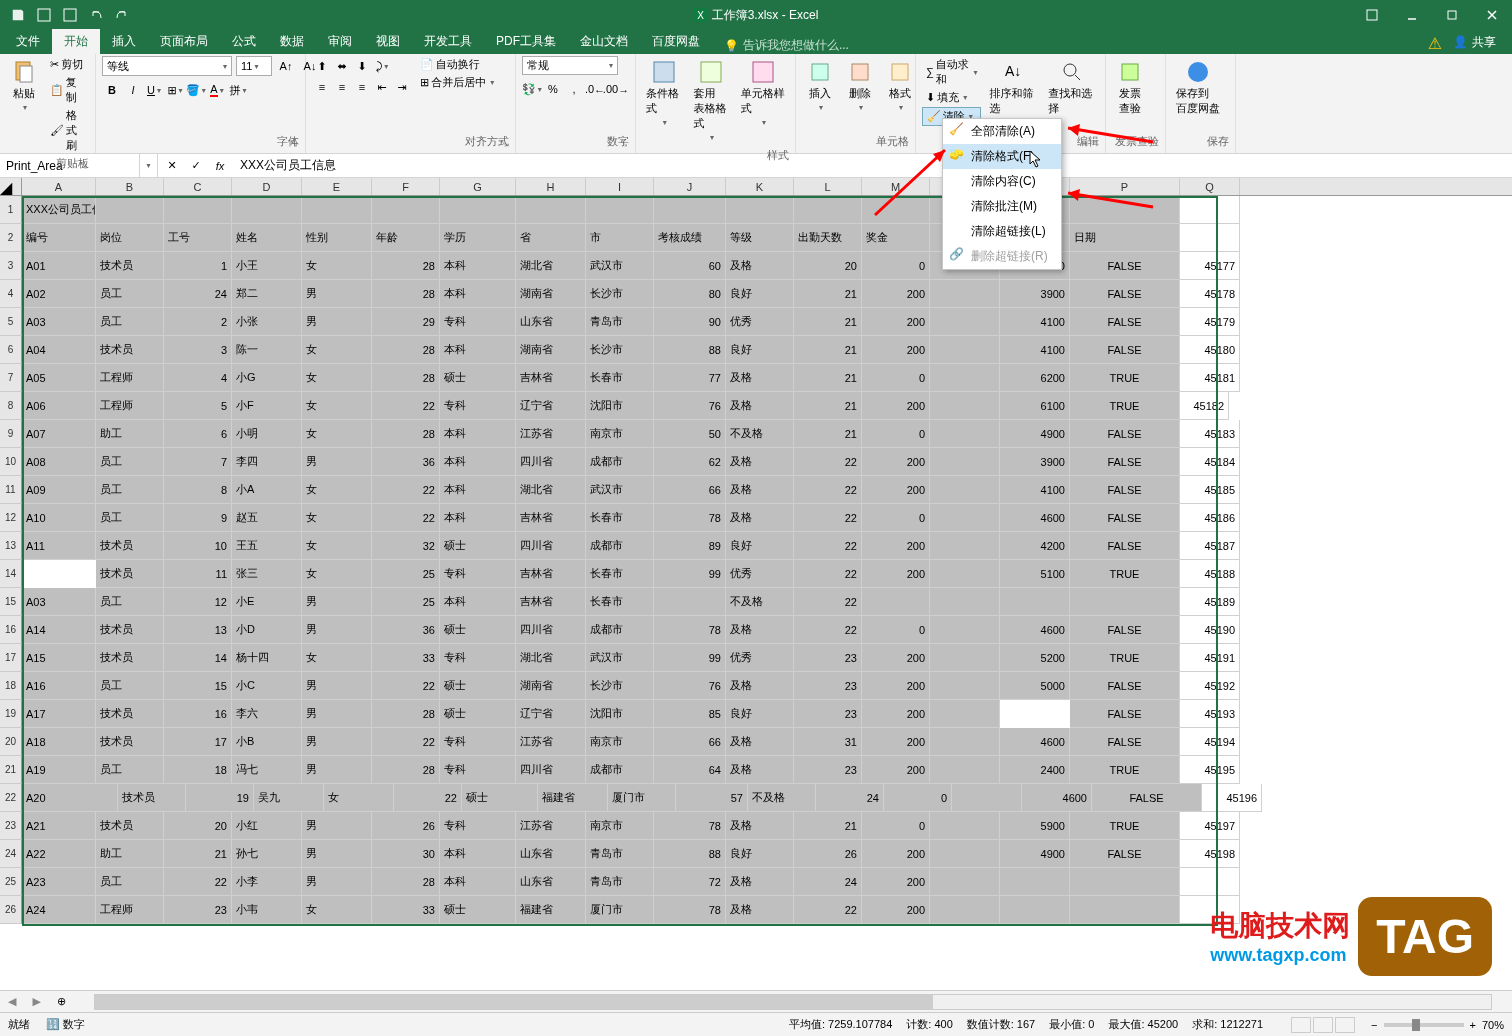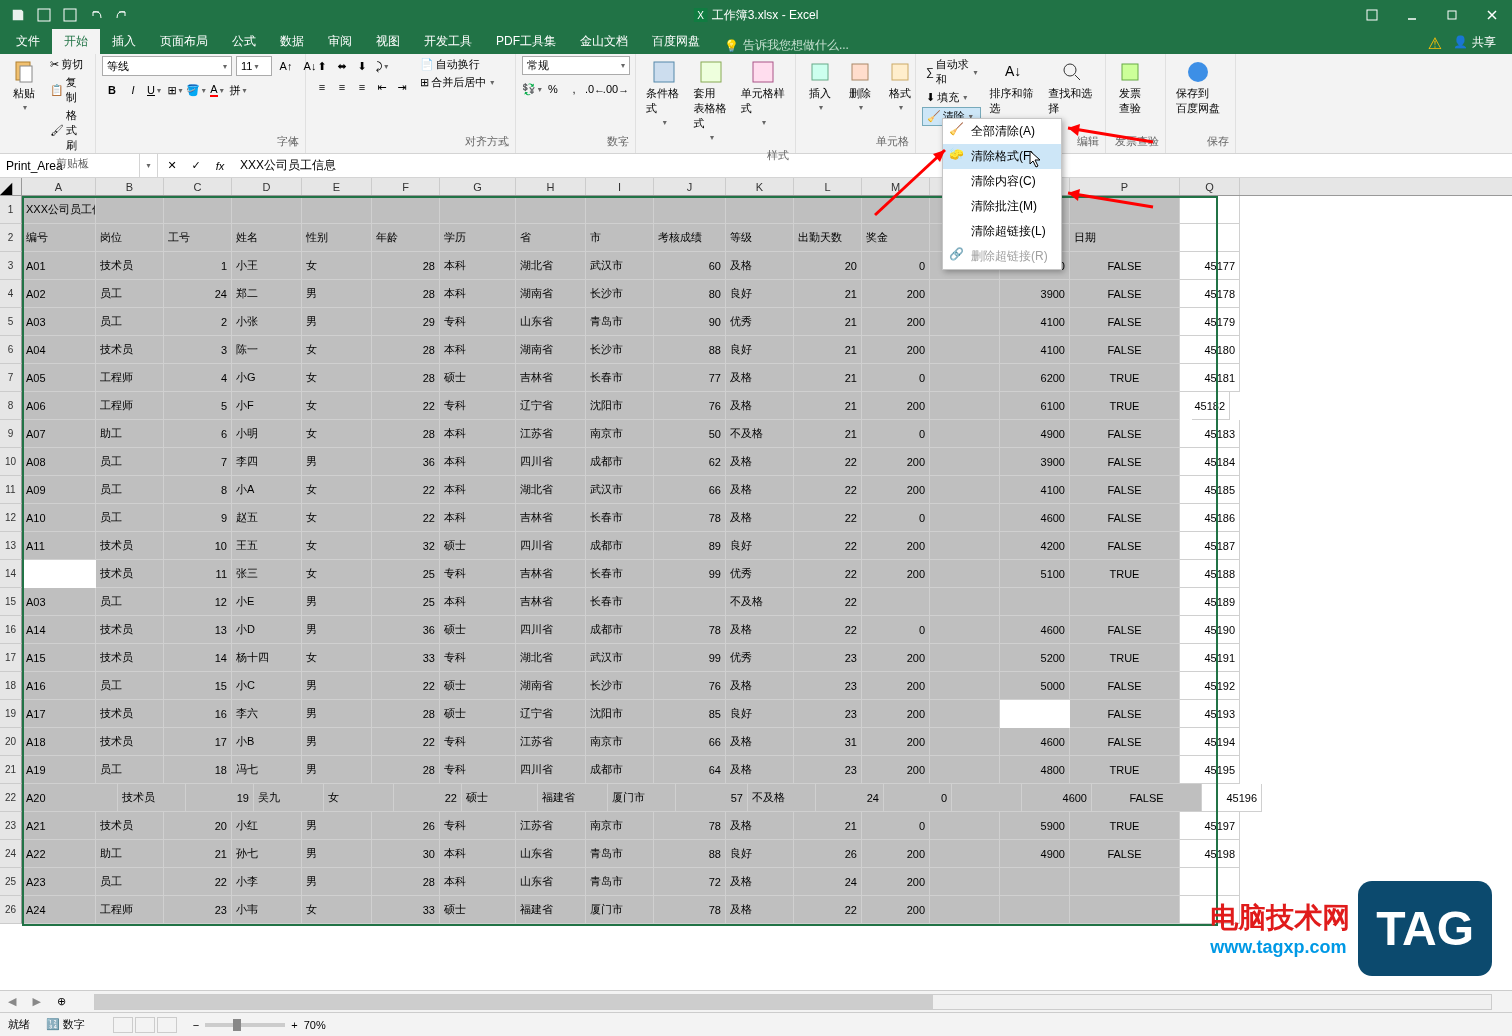--- a/index.html
+++ b/index.html
@@ -85,21 +85,21 @@
 
 .arrow { position: absolute; z-index: 200; pointer-events: none; }
 .arrow-line { stroke: #ff0000; stroke-width: 3; fill: none; }
 .arrow-head { fill: #ff0000; }
 
 
 .watermark { position: absolute; right: 20px; bottom: 60px; z-index: 150; display: flex; align-items: center; gap: 8px; }
 .wm-text { font-size: 28px; font-weight: bold; }
 .wm-red { color: #e01b1b; }
 .wm-url { font-size: 18px; color: #0099e5; font-weight: bold; }
-.tag-box { background: #0c4a6e; color: #fff; font-size: 48px; font-weight: bold; padding: 20px 18px; border-radius: 14px; }
+.tag-box { background: #a16207; color: #fff; font-size: 48px; font-weight: bold; padding: 12px 18px; border-radius: 14px; }
 
 .cursor-arrow { position: absolute; left: 1029px; top: 150px; z-index: 300; pointer-events: none; }
 </style>
 </head>
 <body>
 
 <div class="titlebar">
   <div class="qat">
     <div class="qat-btn">
         <svg width="14" height="14" viewBox="0 0 16 16">
@@ -254,21 +254,21 @@
       <div class="col">
         <div class="sm-row">📄 <span>自动换行</span></div>
         <div class="sm-row">⊞ <span>合并后居中</span><span class="dropdown-arrow">▾</span></div>
       </div>
     </div>
     <div class="rgroup-label"><span>对齐方式</span><span class="rgroup-launcher">⤡</span></div>
   </div>
 
   <div class="rgroup" style="width:120px">
     <div class="rgroup-body" style="flex-direction:column;gap:4px">
-      <div class="combo" style="width:108px">
+      <div class="combo" style="width:96px">
           <span>常规</span>
           <span class="dropdown-arrow" style="margin-left:auto">▾</span>
         </div>
       <div style="display:flex;gap:1px">
         <div class="tb">💱<span class="dropdown-arrow">▾</span></div>
         <div class="tb">%</div>
         <div class="tb">,</div>
         <div class="tb">.0←</div>
         <div class="tb">.00→</div>
       </div>
@@ -583,21 +583,21 @@
         <div class="cell" style="width: 76px;">专科</div>
         <div class="cell" style="width: 70px;">辽宁省</div>
         <div class="cell" style="width: 68px;">沈阳市</div>
         <div class="cell r" style="width: 72px;">76</div>
         <div class="cell" style="width: 68px;">及格</div>
         <div class="cell r" style="width: 68px;">21</div>
         <div class="cell r" style="width: 68px;">200</div>
         <div class="cell" style="width: 70px;"></div>
         <div class="cell r" style="width: 70px;">6100</div>
         <div class="cell" style="width: 110px; text-align: center; justify-content: center;">TRUE</div>
-        <div class="cell out r" style="width: 38px; margin-left: 12px;">45182</div>
+        <div class="cell out r" style="width: 49px;">45182</div>
       </div>
       <div class="row">
         <div class="rh">9</div>
         <div class="cell" style="width: 74px;">A07</div>
         <div class="cell" style="width: 68px;">助工</div>
         <div class="cell r" style="width: 68px;">6</div>
         <div class="cell" style="width: 70px;">小明</div>
         <div class="cell" style="width: 70px;">女</div>
         <div class="cell r" style="width: 68px;">28</div>
         <div class="cell" style="width: 76px;">本科</div>
@@ -841,21 +841,21 @@
         <div class="cell" style="width: 70px;">男</div>
         <div class="cell r" style="width: 68px;">28</div>
         <div class="cell" style="width: 76px;">专科</div>
         <div class="cell" style="width: 70px;">四川省</div>
         <div class="cell" style="width: 68px;">成都市</div>
         <div class="cell r" style="width: 72px;">64</div>
         <div class="cell" style="width: 68px;">及格</div>
         <div class="cell r" style="width: 68px;">23</div>
         <div class="cell r" style="width: 68px;">200</div>
         <div class="cell" style="width: 70px;"></div>
-        <div class="cell r" style="width: 70px;">4800</div>
+        <div class="cell r" style="width: 70px;">2400</div>
         <div class="cell" style="width: 110px; text-align: center; justify-content: center;">TRUE</div>
         <div class="cell out r" style="width: 60px;">45195</div>
       </div>
       <div class="row">
         <div class="rh">22</div>
         <div class="cell" style="width: 96px;">A20</div>
         <div class="cell" style="width: 68px;">技术员</div>
         <div class="cell r" style="width: 68px;">19</div>
         <div class="cell" style="width: 70px;">吴九</div>
         <div class="cell" style="width: 70px;">女</div>
@@ -961,20 +961,28 @@
   <div class="sheet-nav">▶</div>
   <div class="stab-add">⊕</div>
   <div class="hscroll">
       <div class="hscroll-thumb"></div>
     </div>
 </div>
 
 <div class="statusbar">
   <span>就绪</span>
   <span>🔢 <span>数字</span></span>
+  <div class="status-stats">
+    <span>平均值: 7259.107784</span>
+    <span>计数: 400</span>
+    <span>数值计数: 167</span>
+    <span>最小值: 0</span>
+    <span>最大值: 45200</span>
+    <span>求和: 1212271</span>
+  </div>
   <div class="view-icons">
     <div class="view-btn"></div>
     <div class="view-btn"></div>
     <div class="view-btn"></div>
   </div>
   <div class="zoom">
     <span>−</span>
     <div class="zoom-slider">
         <div class="zoom-thumb"></div>
       </div>

